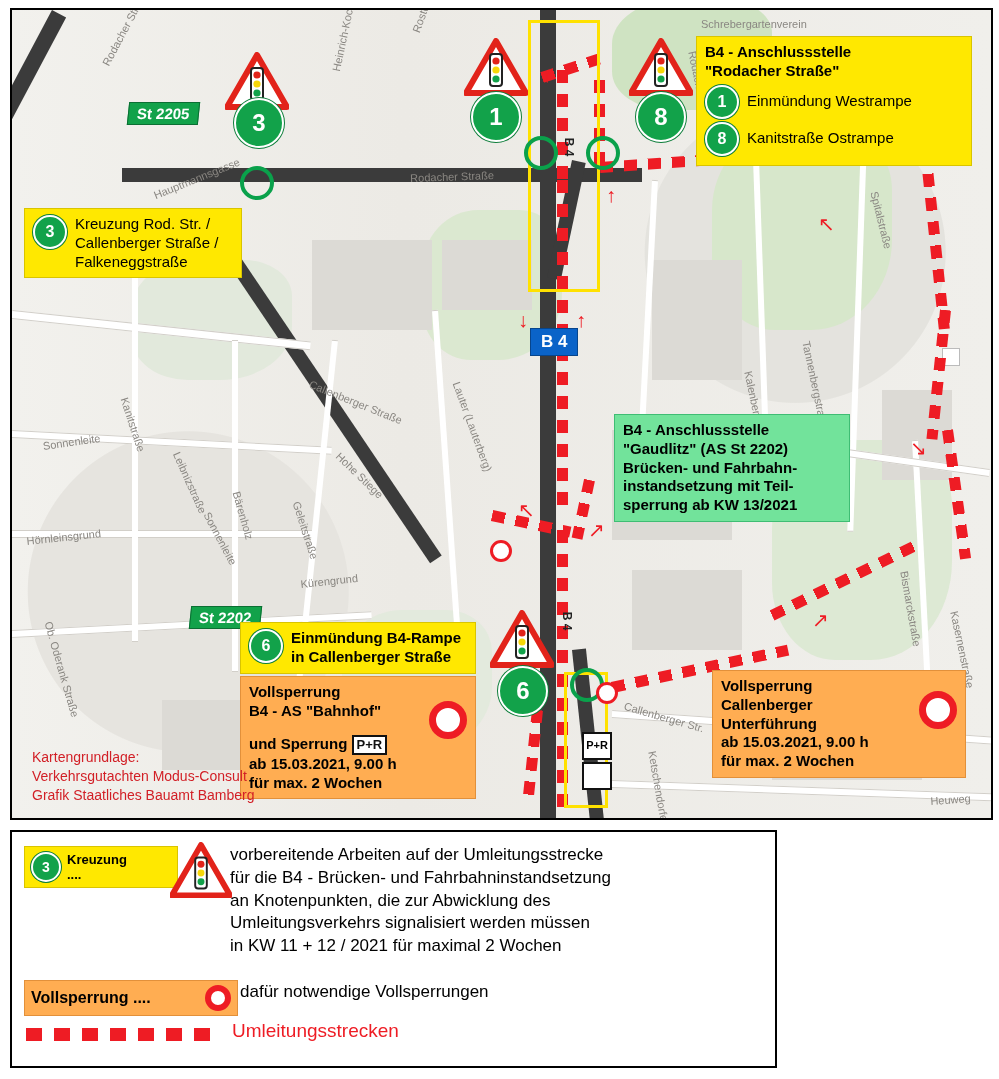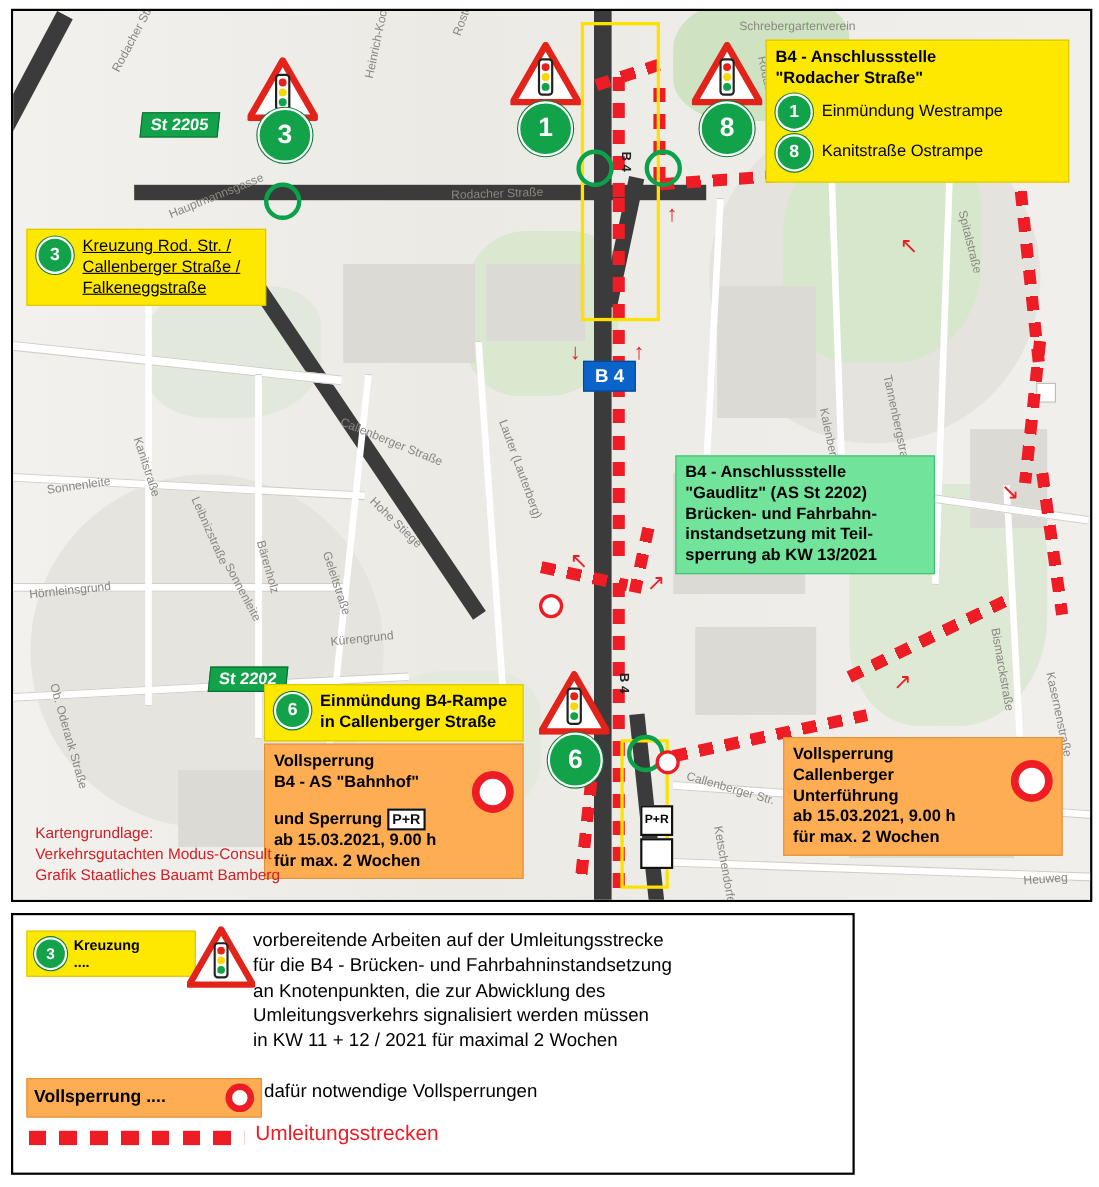--- a/index.html
+++ b/index.html
@@ -117,21 +117,21 @@
     <div class="road" style="left:900px;top:430px;width:6px;height:330px;transform:rotate(-3deg);transform-origin:top;"></div>
     <div class="road" style="left:600px;top:700px;width:380px;height:6px;transform:rotate(4deg);transform-origin:left;"></div>
     <div class="road" style="left:600px;top:770px;width:380px;height:6px;transform:rotate(2deg);transform-origin:left;"></div>
     <div class="road" style="left:700px;top:420px;width:280px;height:6px;transform:rotate(8deg);transform-origin:left;"></div>
 
     <div id="roadlabels">
         <div class="rlabel" style="left: 88px; top: 52px; transform: rotate(-62deg); transform-origin: left top;">Rodacher Str.</div>
         <div class="rlabel" style="left: 398px; top: 20px; transform: rotate(-70deg); transform-origin: left top;">Rostenstraße</div>
         <div class="rlabel" style="left: 318px; top: 60px; transform: rotate(-78deg); transform-origin: left top;">Heinrich-Koch-Straße</div>
         <div class="rlabel" style="left: 398px; top: 162px; transform: rotate(-2deg); transform-origin: left top;">Rodacher Straße</div>
-        <div class="rlabel" style="left: 660px; top: 8px; transform: rotate(0deg); transform-origin: left top;">Schrebergartenverein</div>
+        <div class="rlabel" style="left: 689px; top: 8px; transform: rotate(0deg); transform-origin: left top;">Schrebergartenverein</div>
         <div class="rlabel" style="left: 140px; top: 180px; transform: rotate(-22deg); transform-origin: left top;">Hauptmannsgasse</div>
         <div class="rlabel" style="left: 300px; top: 368px; transform: rotate(22deg); transform-origin: left top;">Callenberger Straße</div>
         <div class="rlabel" style="left: 450px; top: 370px; transform: rotate(70deg); transform-origin: left top;">Lauter (Lauterberg)</div>
         <div class="rlabel" style="left: 118px; top: 386px; transform: rotate(72deg); transform-origin: left top;">Kanitstraße</div>
         <div class="rlabel" style="left: 30px; top: 430px; transform: rotate(-8deg); transform-origin: left top;">Sonnenleite</div>
         <div class="rlabel" style="left: 170px; top: 440px; transform: rotate(66deg); transform-origin: left top;">Leibnizstraße</div>
         <div class="rlabel" style="left: 330px; top: 440px; transform: rotate(44deg); transform-origin: left top;">Hohe Stiege</div>
         <div class="rlabel" style="left: 230px; top: 480px; transform: rotate(74deg); transform-origin: left top;">Bärenholz</div>
         <div class="rlabel" style="left: 290px; top: 490px; transform: rotate(72deg); transform-origin: left top;">Geleitstraße</div>
         <div class="rlabel" style="left: 14px; top: 525px; transform: rotate(-6deg); transform-origin: left top;">Hörnleinsgrund</div>
@@ -267,21 +267,21 @@
           </span>
         <span style="font-weight:normal;">Kanitstraße Ostrampe</span>
       </div>
     </div>
 
     <div class="box ybox" style="left:12px;top:198px;width:218px;">
       <div style="display:flex;gap:8px;align-items:flex-start;">
         <span class="badge" style="flex:0 0 auto;">
             <span>3</span>
           </span>
-        <span style="font-weight:normal;text-decoration:underline;">
+        <span style="font-weight:normal;">
           <span>Kreuzung Rod. Str. /</span><br>
           <span>Callenberger Straße /</span><br>
           <span>Falkeneggstraße</span>
         </span>
       </div>
     </div>
 
     <div class="box gbox" style="left:602px;top:404px;width:236px;">
       <div>B4 - Anschlussstelle</div>
       <div>"Gaudlitz" (AS St 2202)</div>

